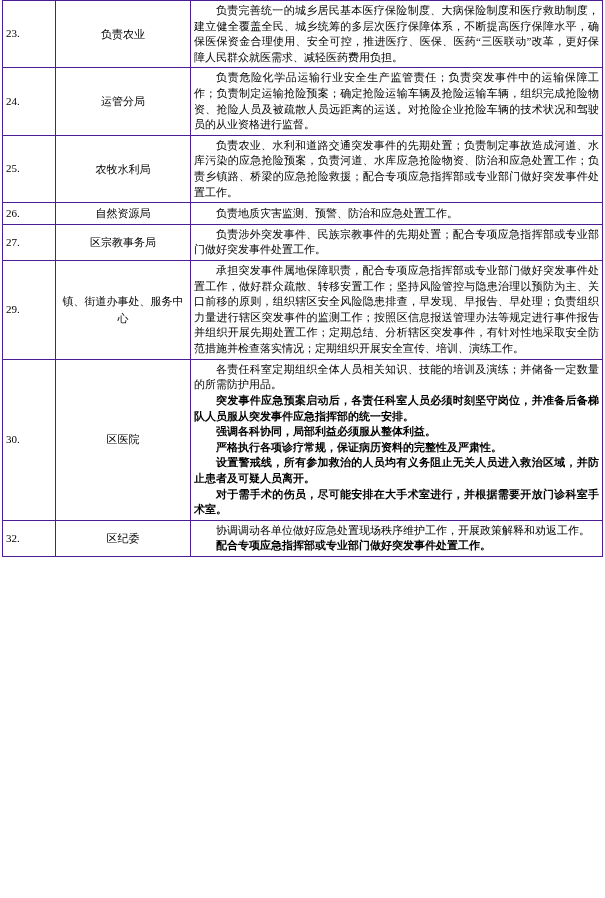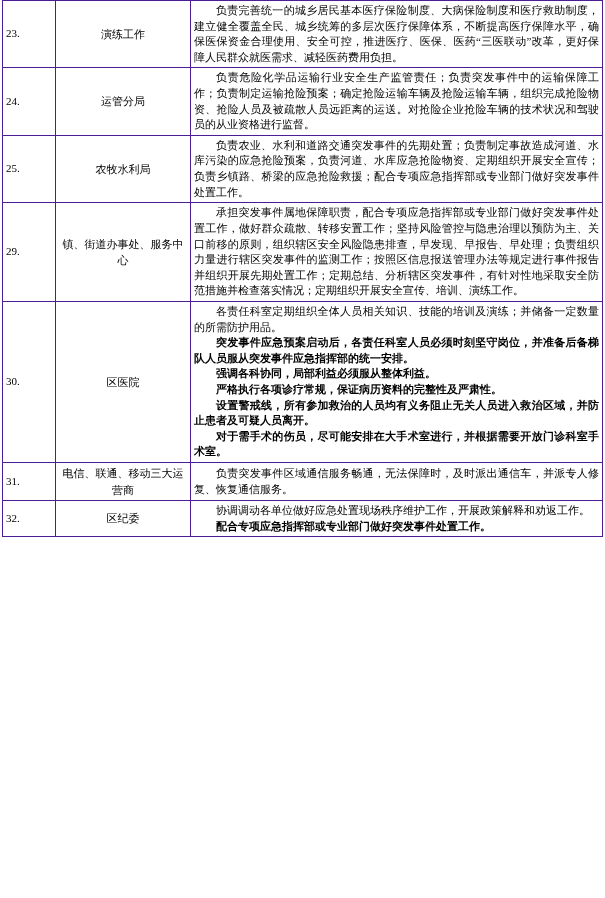--- a/index.html
+++ b/index.html
@@ -68,21 +68,21 @@
 </head>
 <body>
 
 <div class="page">
   <table class="resp-table">
     <tbody>
 
       <tr>
         <td class="col-num">23.</td>
         <td class="col-org">
-            <span class="org-inner">演练工作</span>
+            <span class="org-inner">负责农业</span>
           </td>
         <td class="col-duty">
           <p class="duty-p">负责完善统一的城乡居民基本医疗保险制度、大病保险制度和医疗救助制度，建立健全覆盖全民、城乡统筹的多层次医疗保障体系，不断提高医疗保障水平，确保医保资金合理使用、安全可控，推进医疗、医保、医药“三医联动”改革，更好保障人民群众就医需求、减轻医药费用负担。</p>
         </td>
       </tr>
 
       <tr>
         <td class="col-num">24.</td>
         <td class="col-org">
             <span class="org-inner">运管分局</span>
@@ -91,25 +91,43 @@
           <p class="duty-p">负责危险化学品运输行业安全生产监管责任；负责突发事件中的运输保障工作；负责制定运输抢险预案；确定抢险运输车辆及抢险运输车辆，组织完成抢险物资、抢险人员及被疏散人员远距离的运送。对抢险企业抢险车辆的技术状况和驾驶员的从业资格进行监督。</p>
         </td>
       </tr>
 
       <tr>
         <td class="col-num">25.</td>
         <td class="col-org">
             <span class="org-inner">农牧水利局</span>
           </td>
         <td class="col-duty">
-          <p class="duty-p">负责农业、水利和道路交通突发事件的先期处置；负责制定事故造成河道、水库污染的应急抢险预案，负责河道、水库应急抢险物资、定期组织开展安全宣传；负责乡镇路、桥梁的应急抢险救援；配合专项应急指挥部或专业部门做好突发事件处置工作。</p>
+          <p class="duty-p">负责农业、水利和道路交通突发事件的先期处置；负责制定事故造成河道、水库污染的应急抢险预案，负责河道、水库应急抢险物资、防治和应急处置工作；负责乡镇路、桥梁的应急抢险救援；配合专项应急指挥部或专业部门做好突发事件处置工作。</p>
         </td>
       </tr>
 
+      <tr>
+        <td class="col-num">26.</td>
+        <td class="col-org">
+            <span class="org-inner">自然资源局</span>
+          </td>
+        <td class="col-duty">
+          <p class="duty-p">负责地质灾害监测、预警、防治和应急处置工作。</p>
+        </td>
+      </tr>
 
+      <tr>
+        <td class="col-num">27.</td>
+        <td class="col-org">
+            <span class="org-inner">区宗教事务局</span>
+          </td>
+        <td class="col-duty">
+          <p class="duty-p">负责涉外突发事件、民族宗教事件的先期处置；配合专项应急指挥部或专业部门做好突发事件处置工作。</p>
+        </td>
+      </tr>
 
 
       <tr>
         <td class="col-num">29.</td>
         <td class="col-org">
             <span class="org-inner">镇、街道办事处、服务中心</span>
           </td>
         <td class="col-duty">
           <p class="duty-p">承担突发事件属地保障职责，配合专项应急指挥部或专业部门做好突发事件处置工作，做好群众疏散、转移安置工作；坚持风险管控与隐患治理以预防为主、关口前移的原则，组织辖区安全风险隐患排查，早发现、早报告、早处理；负责组织力量进行辖区突发事件的监测工作；按照区信息报送管理办法等规定进行事件报告并组织开展先期处置工作；定期总结、分析辖区突发事件，有针对性地采取安全防范措施并检查落实情况；定期组织开展安全宣传、培训、演练工作。</p>
         </td>
@@ -123,29 +141,20 @@
         <td class="col-duty">
           <p class="duty-p">各责任科室定期组织全体人员相关知识、技能的培训及演练；并储备一定数量的所需防护用品。</p>
           <p class="duty-p">突发事件应急预案启动后，各责任科室人员必须时刻坚守岗位，并准备后备梯队人员服从突发事件应急指挥部的统一安排。</p>
           <p class="duty-p">强调各科协同，局部利益必须服从整体利益。</p>
           <p class="duty-p">严格执行各项诊疗常规，保证病历资料的完整性及严肃性。</p>
           <p class="duty-p">设置警戒线，所有参加救治的人员均有义务阻止无关人员进入救治区域，并防止患者及可疑人员离开。</p>
           <p class="duty-p">对于需手术的伤员，尽可能安排在大手术室进行，并根据需要开放门诊科室手术室。</p>
         </td>
       </tr>
 
-      <tr>
-        <td class="col-num">31.</td>
-        <td class="col-org">
-            <span class="org-inner">电信、联通、移动三大运营商</span>
-          </td>
-        <td class="col-duty">
-          <p class="duty-p">负责突发事件区域通信服务畅通，无法保障时，及时派出通信车，并派专人修复、恢复通信服务。</p>
-        </td>
-      </tr>
 
       <tr>
         <td class="col-num">32.</td>
         <td class="col-org">
             <span class="org-inner">区纪委</span>
           </td>
         <td class="col-duty">
           <p class="duty-p">协调调动各单位做好应急处置现场秩序维护工作，开展政策解释和劝返工作。</p>
           <p class="duty-p">配合专项应急指挥部或专业部门做好突发事件处置工作。</p>
         </td>

